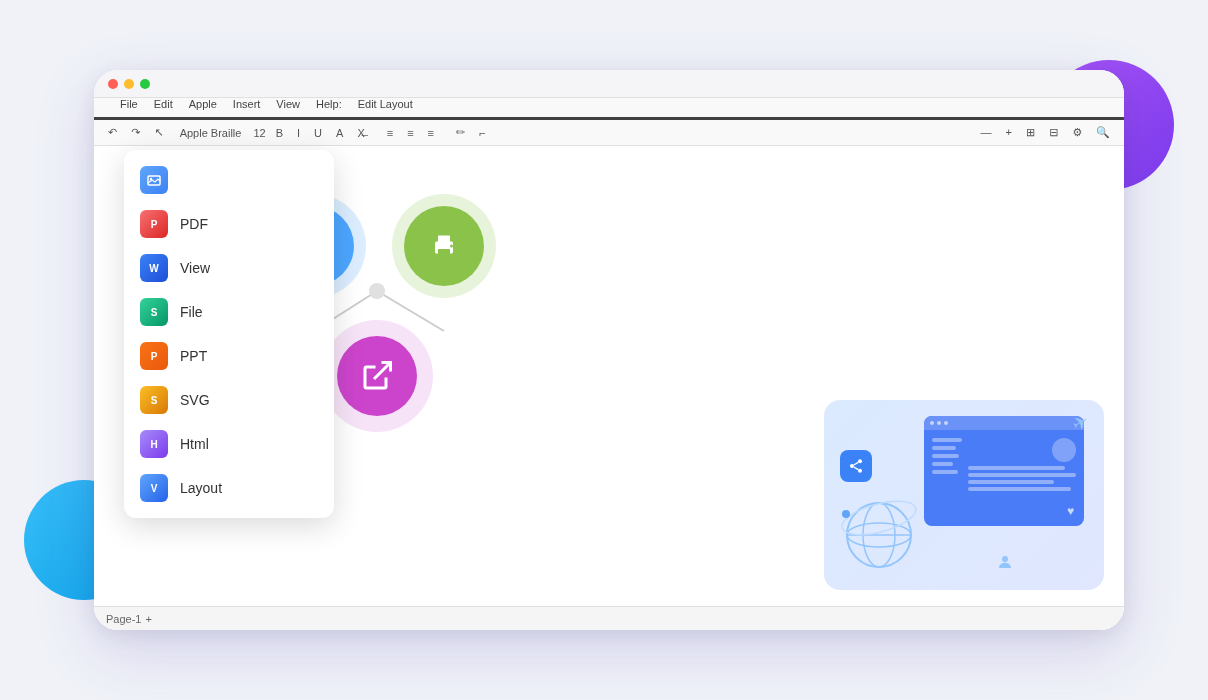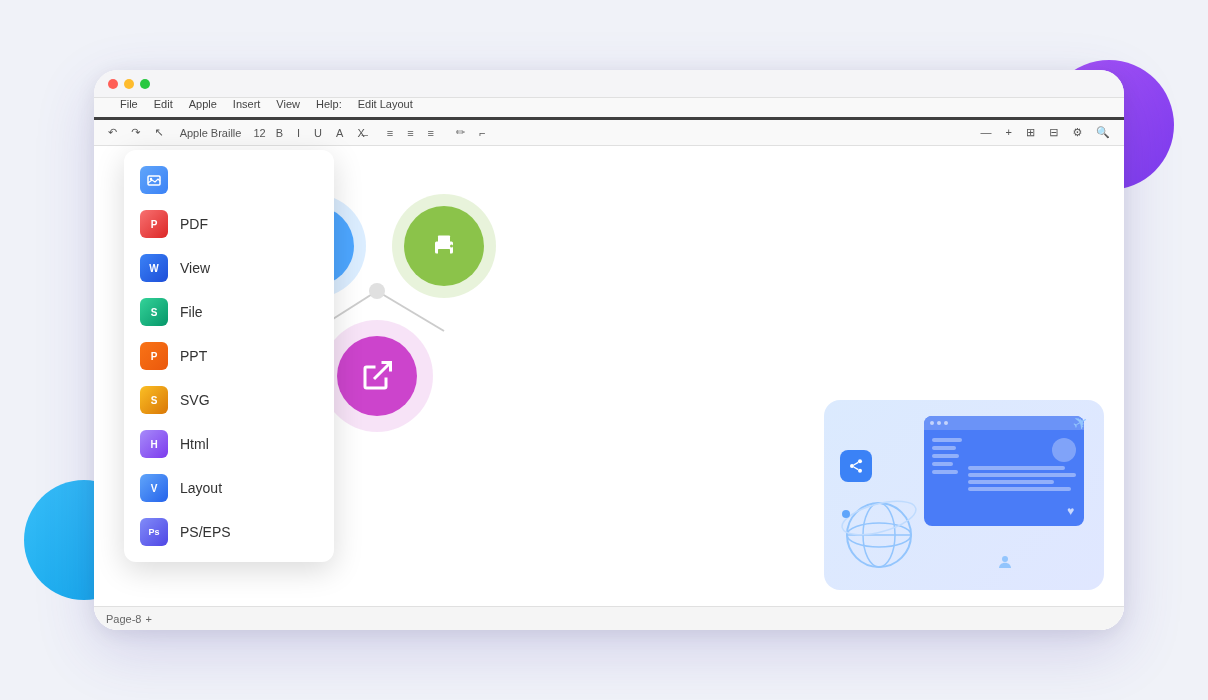--- a/index.html
+++ b/index.html
@@ -431,21 +431,21 @@
 
           <div class="node node-export">
             <svg width="36" height="36" viewBox="0 0 24 24" fill="white">
               <path d="M18 13v6a1 1 0 01-1 1H5a1 1 0 01-1-1V7a1 1 0 011-1h6" stroke="white" stroke-width="2" fill="none"></path>
               <polyline points="15 3 21 3 21 9" stroke="white" stroke-width="2" fill="none"></polyline>
               <line x1="10" y1="14" x2="21" y2="3" stroke="white" stroke-width="2"></line>
             </svg>
           </div>
 
           <div class="page-tab">
-            <span>Page-8</span>
+            <span>Page-1</span>
             <span>+</span>
           </div>
 
         </div>
 
       </div>
 
     </div>
 
     <div class="dropdown-overlay">
@@ -492,26 +492,20 @@
         <div class="file-icon icon-html">
           <span style="font-size:10px;font-weight:bold;">H</span>
         </div>
         <span class="item-label">Html</span>
       </div>
       <div class="dropdown-item">
         <div class="file-icon icon-visio">
           <span style="font-size:10px;font-weight:bold;">V</span>
         </div>
         <span class="item-label">Layout</span>
-      </div>
-      <div class="dropdown-item">
-        <div class="file-icon icon-ps">
-          <span style="font-size:9px;font-weight:bold;">Ps</span>
-        </div>
-        <span class="item-label">PS/EPS</span>
       </div>
     </div>
 
     <div class="right-panel">
       <div class="illustration-inner">
 
         <div class="share-badge">
           <svg width="16" height="16" viewBox="0 0 24 24" fill="white">
             <circle cx="18" cy="5" r="3"></circle>
             <circle cx="6" cy="12" r="3"></circle>

